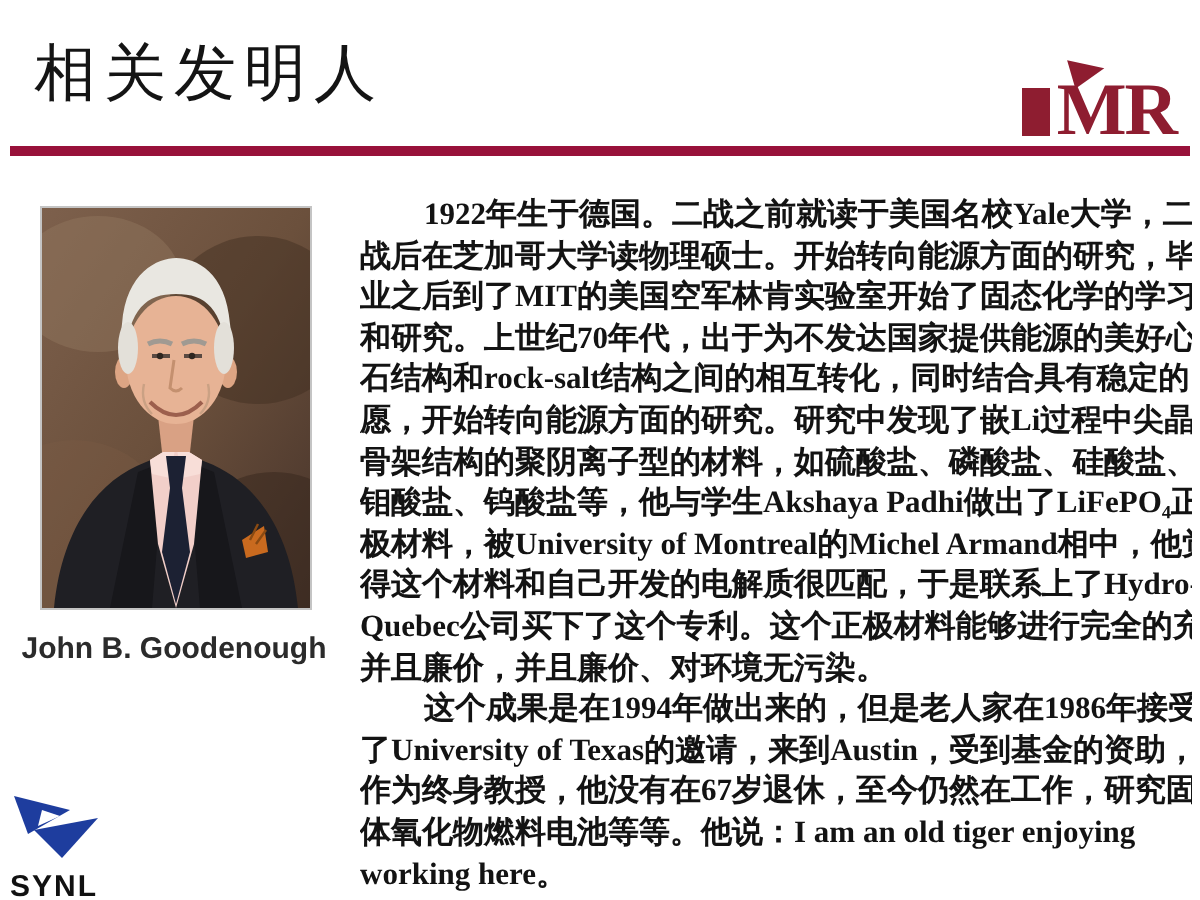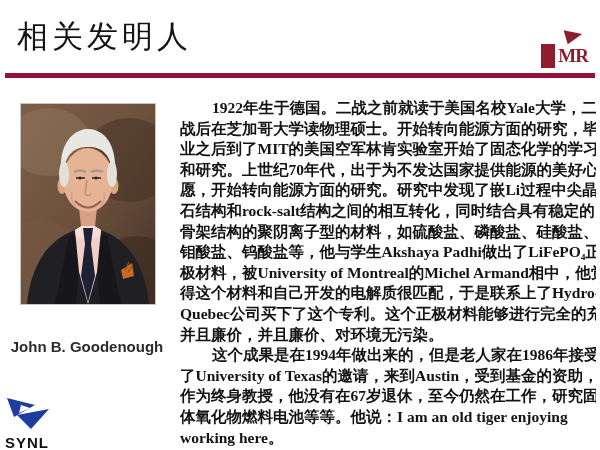--- a/index.html
+++ b/index.html
@@ -20,36 +20,36 @@
   }
   .imr{
     position:absolute;right:12px;top:42px;height:26px;
     display:flex;align-items:flex-end;
   }
   .imr-i{
     display:block;width:14px;height:24px;background:#8E1D30;margin-right:3px;
   }
   .imr-mr{
     font-family:"Liberation Serif","DejaVu Serif",serif;
-    font-weight:700;font-size:19px;line-height:24px;color:#8E1D30;letter-spacing:-1px;
+    font-weight:700;font-size:37px;line-height:24px;color:#8E1D30;letter-spacing:-1px;
   }
   .imr-tri{
     position:absolute;left:21px;top:-10px;width:0;height:0;
     border-left:7px solid transparent;border-right:12px solid transparent;
     border-top:13px solid #8E1D30;transform:rotate(12deg);
   }
   
   .photo{
     position:absolute;left:20px;top:103px;width:134px;height:200px;margin:0;
     border:1px solid #c4c4c4;overflow:hidden;background:#6e5444;
   }
   .caption{
     position:absolute;left:10px;top:316px;width:154px;text-align:center;
     font-family:"Liberation Sans","DejaVu Sans",sans-serif;
-    font-weight:700;font-size:15px;color:#2b2b2b;margin-top:22px;
+    font-weight:700;font-size:15px;color:#2b2b2b;
   }
   
   .article{
     position:absolute;left:180px;top:86px;width:416px;margin-top:12px;
   }
   .ln{
     font-family:"Liberation Serif","DejaVu Serif",serif;
     font-weight:700;font-size:15.5px;line-height:20.6px;color:#131313;
     white-space:nowrap;overflow:hidden;
   }
@@ -131,22 +131,22 @@
     </svg>
   </figure>
 
   <div class="caption">John B. Goodenough</div>
 
   <div class="article">
     <div class="ln ind">1922年生于德国。二战之前就读于美国名校Yale大学，二</div>
     <div class="ln">战后在芝加哥大学读物理硕士。开始转向能源方面的研究，毕</div>
     <div class="ln">业之后到了MIT的美国空军林肯实验室开始了固态化学的学习</div>
     <div class="ln">和研究。上世纪70年代，出于为不发达国家提供能源的美好心</div>
+    <div class="ln">石结构和rock-salt结构之间的相互转化，同时结合具有稳定的</div>
     <div class="ln">愿，开始转向能源方面的研究。研究中发现了嵌Li过程中尖晶</div>
-    <div class="ln">石结构和rock-salt结构之间的相互转化，同时结合具有稳定的</div>
     <div class="ln">骨架结构的聚阴离子型的材料，如硫酸盐、磷酸盐、硅酸盐、</div>
     <div class="ln">钼酸盐、钨酸盐等，他与学生Akshaya Padhi做出了LiFePO₄正</div>
     <div class="ln">极材料，被University of Montreal的Michel Armand相中，他觉</div>
     <div class="ln">得这个材料和自己开发的电解质很匹配，于是联系上了Hydro-</div>
     <div class="ln">Quebec公司买下了这个专利。这个正极材料能够进行完全的充</div>
     <div class="ln">并且廉价，并且廉价、对环境无污染。</div>
     <div class="ln ind">这个成果是在1994年做出来的，但是老人家在1986年接受</div>
     <div class="ln">了University of Texas的邀请，来到Austin，受到基金的资助，</div>
     <div class="ln">作为终身教授，他没有在67岁退休，至今仍然在工作，研究固</div>
     <div class="ln">体氧化物燃料电池等等。他说：I am an old tiger enjoying</div>

